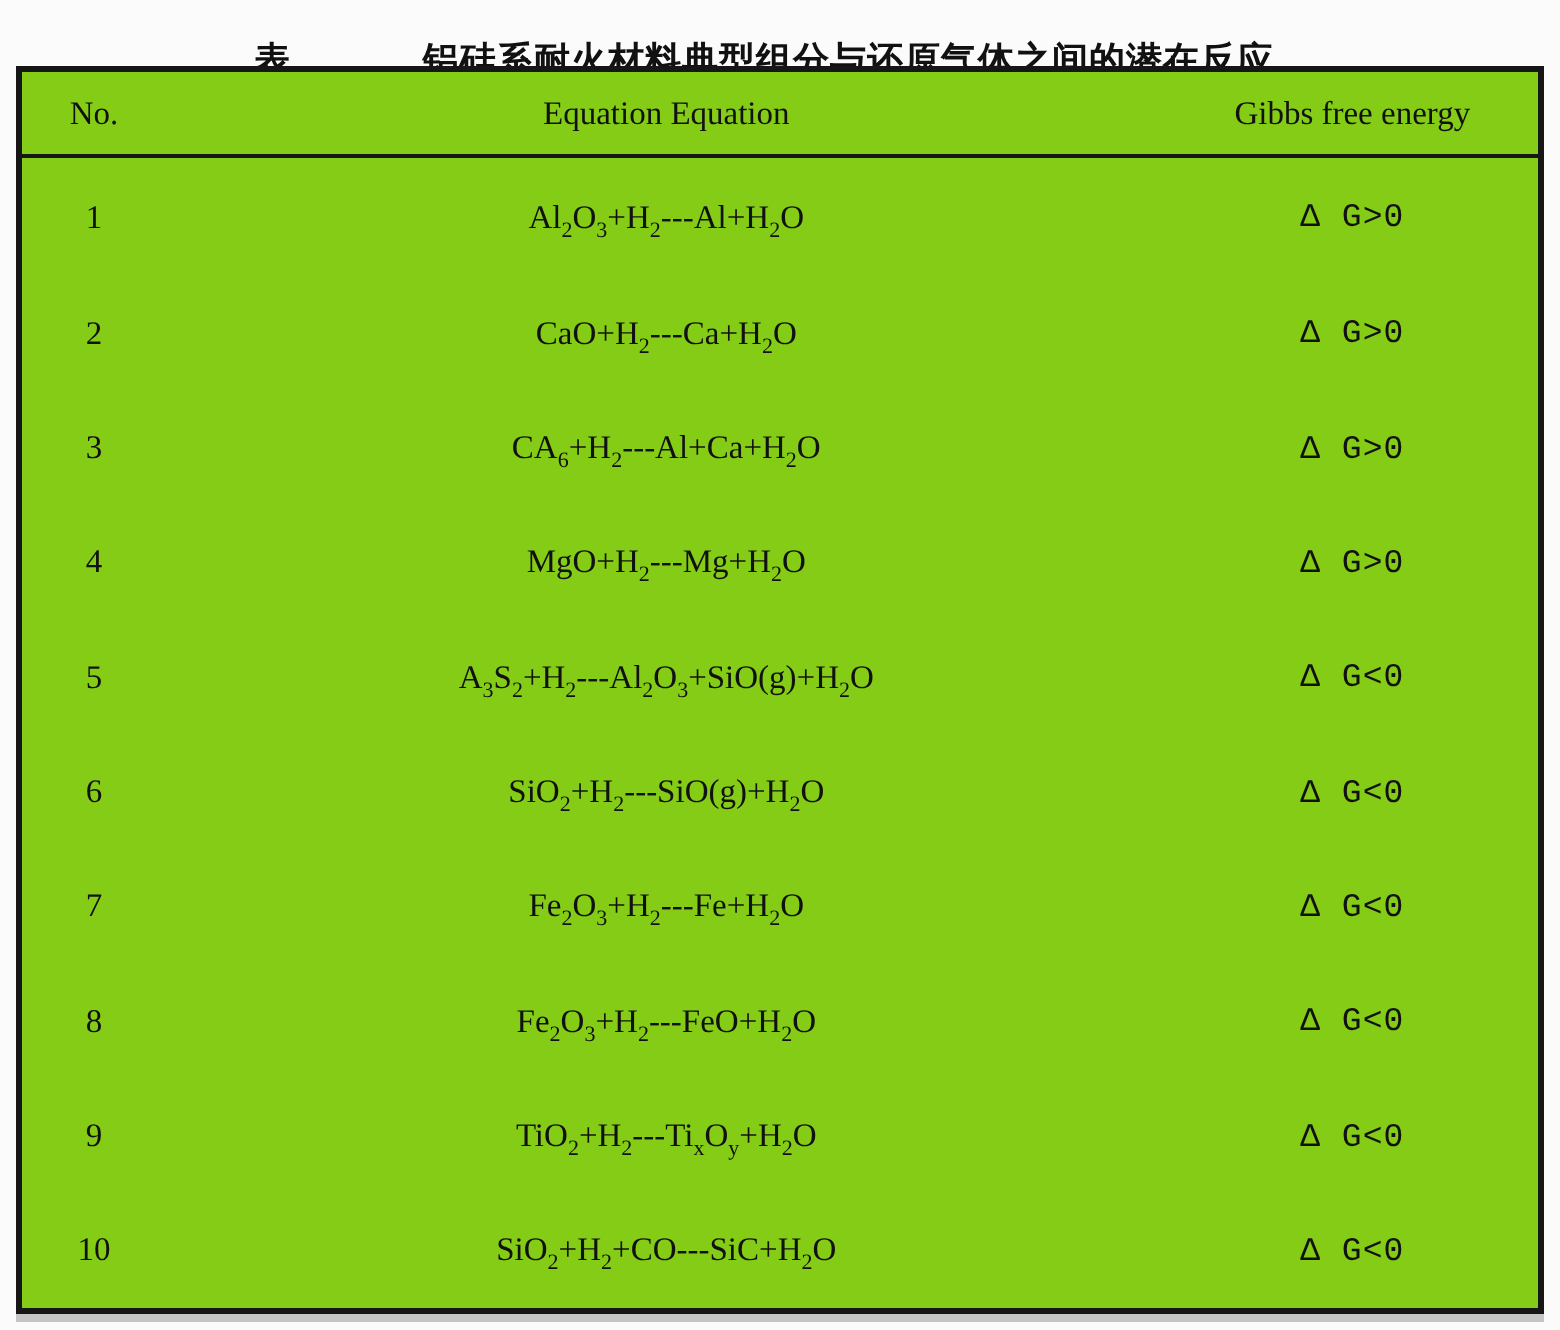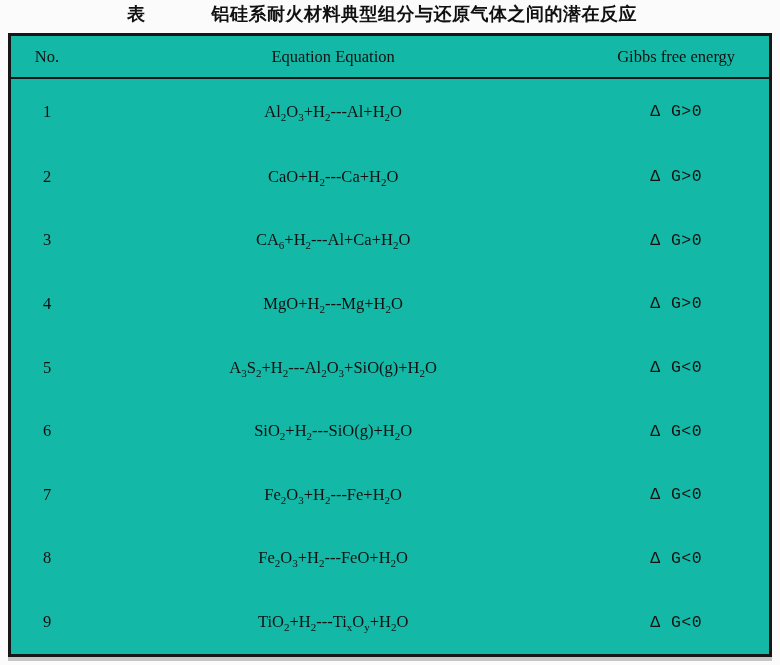--- a/index.html
+++ b/index.html
@@ -12,41 +12,41 @@
     color: #111;
     overflow: hidden;
   }
   .page {
     position: relative;
     width: 780px;
     height: 665px;
   }
   .caption {
     position: absolute;
-    top: 2px;
+    top: 18px;
     left: 0;
     width: 764px;
     text-align: center;
     font-family: "Liberation Sans", sans-serif;
     font-weight: 700;
     font-size: 18px;
     letter-spacing: 0.5px;
     white-space: nowrap;
   }
   .caption .caption-label {
     margin-right: 66px;
   }
   .table-frame {
     position: absolute;
     left: 8px;
     top: 33px;
     width: 758px;
     height: 618px;
     border: 3px solid #161616;
-    background: #14b8a6;
+    background: #84cc16;
     box-shadow: 0 4px 0 rgba(130,130,130,0.45);
   }
   table {
     width: 100%;
     height: 100%;
     border-collapse: collapse;
     table-layout: fixed;
   }
   col.c-no    { width: 9.5%; }
   col.c-eq    { width: 66%; }
@@ -147,20 +147,25 @@
     <td class="eq">Fe<sub>2</sub>O<sub>3</sub>+H<sub>2</sub>---FeO+H<sub>2</sub>O</td>
     <td class="gibbs">Δ G&lt;0</td>
   </tr>
 
   <tr>
     <td class="no">9</td>
     <td class="eq">TiO<sub>2</sub>+H<sub>2</sub>---Ti<sub>x</sub>O<sub>y</sub>+H<sub>2</sub>O</td>
     <td class="gibbs">Δ G&lt;0</td>
   </tr>
 
+  <tr>
+    <td class="no">10</td>
+    <td class="eq">SiO<sub>2</sub>+H<sub>2</sub>+CO---SiC+H<sub>2</sub>O</td>
+    <td class="gibbs">Δ G&lt;0</td>
+  </tr>
 
 
 
 </tbody>
     </table>
   </div>
 
 </div>
 
 </body></html>

